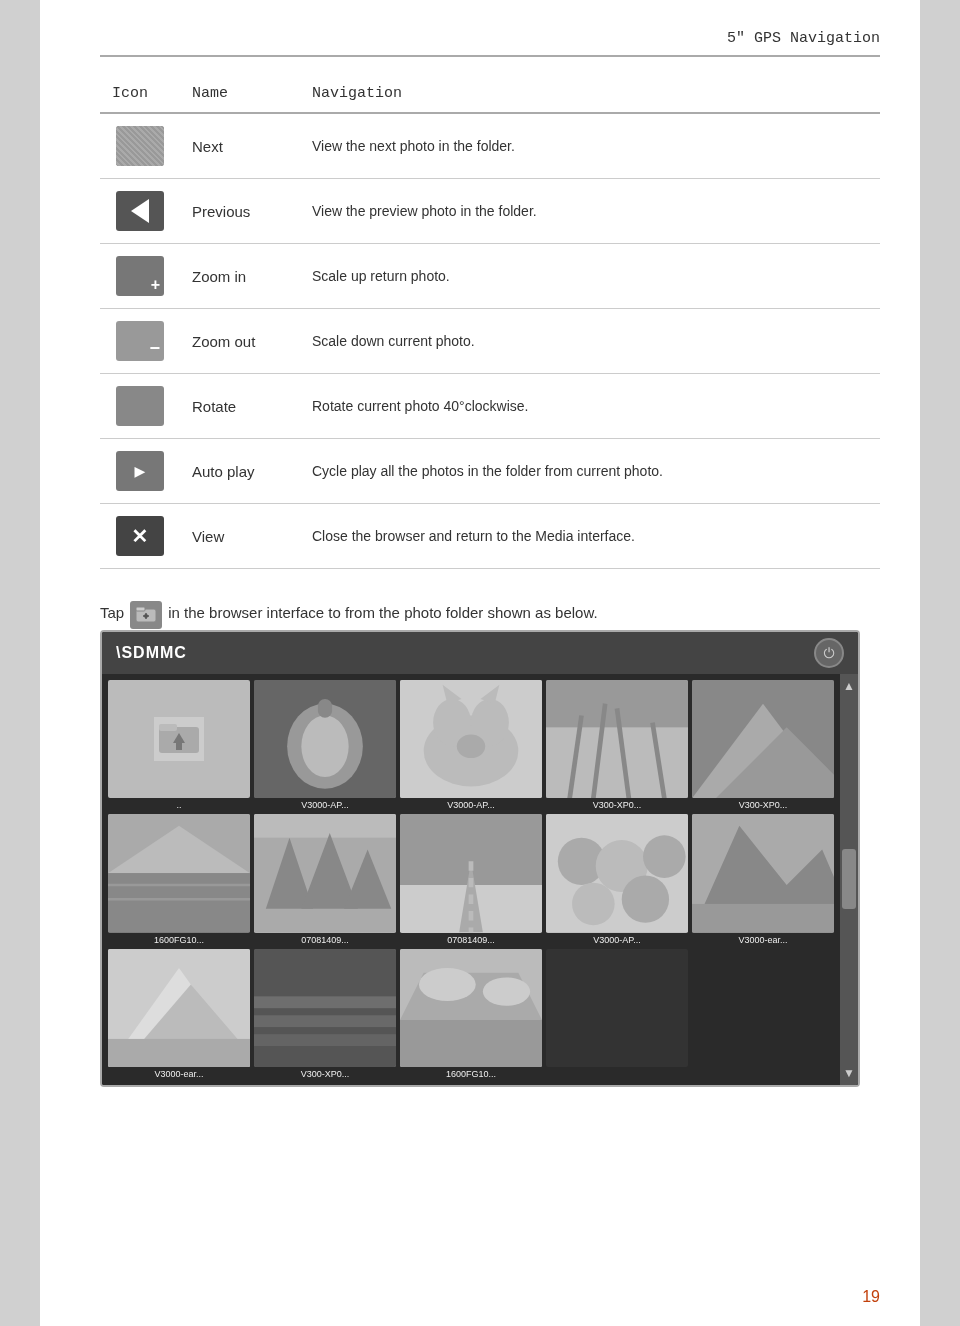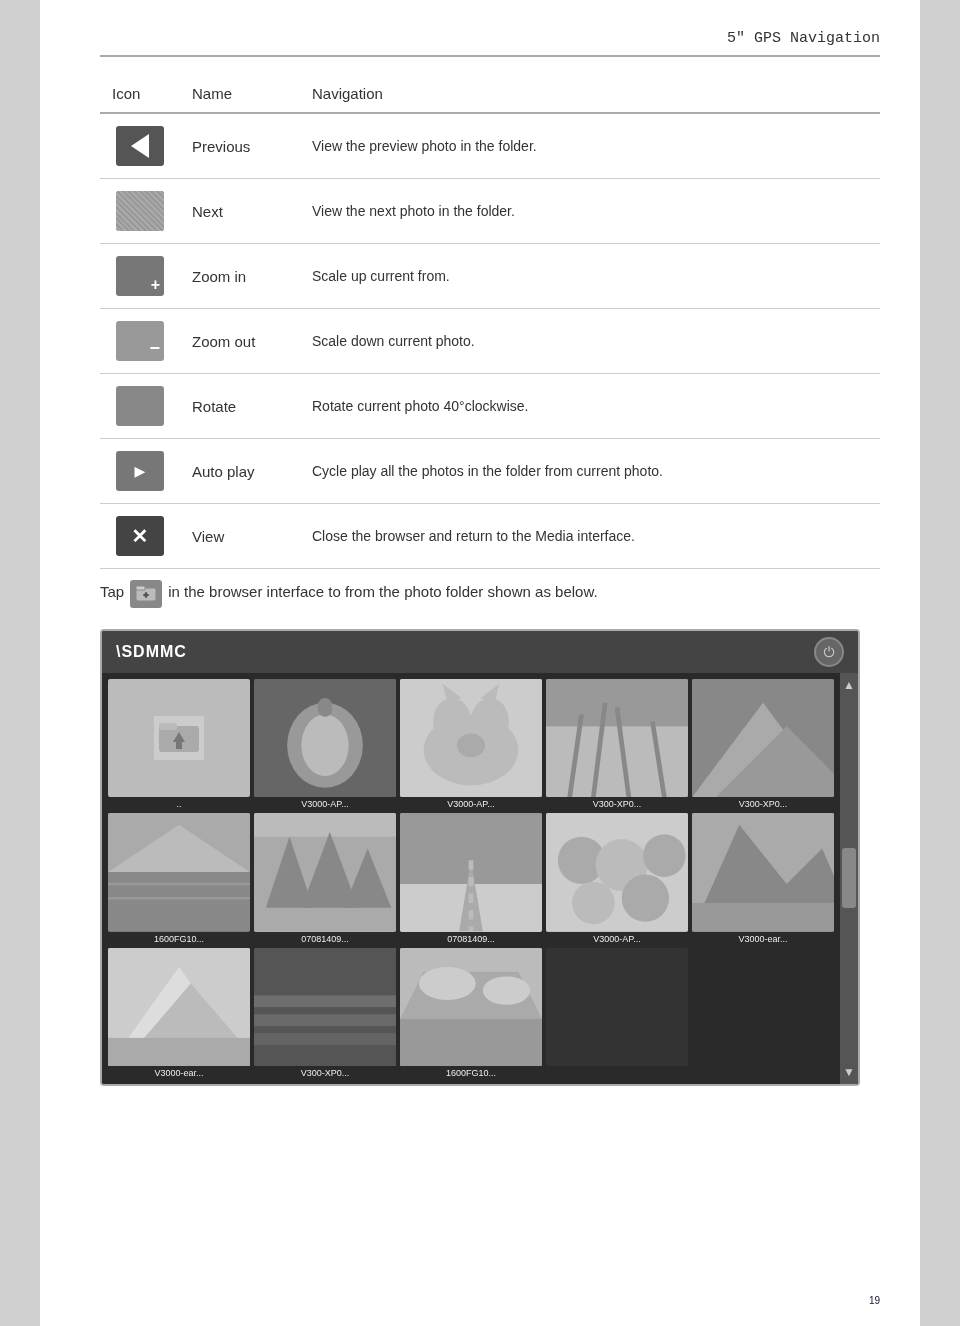--- a/index.html
+++ b/index.html
@@ -34,20 +34,21 @@
       width: 100%;
       border-collapse: collapse;
     }
     thead tr th {
       text-align: left;
       font-weight: normal;
       font-size: 15px;
       color: #333;
       padding: 8px 12px 10px 12px;
       border-bottom: 2px solid #aaa;
+      font-family: Liberation Mono, monospace;
     }
     thead tr th:first-child {
       width: 80px;
     }
     thead tr th:nth-child(2) {
       width: 120px;
     }
     tbody tr {
       border-bottom: 1px solid #ccc;
     }
@@ -168,21 +169,21 @@
       background: #444;
       border-radius: 3px;
       display: flex;
       align-items: center;
       justify-content: center;
       color: #fff;
       font-size: 20px;
       font-weight: bold;
     }
     .tap-section {
-      margin-top: 12px;
+      margin-top: 33px;
       display: flex;
       align-items: flex-start;
       flex-wrap: wrap;
       font-size: 15px;
       color: #333;
       line-height: 1.5;
       gap: 0;
     }
     .tap-word {
       margin-right: 6px;
@@ -194,21 +195,20 @@
       width: 32px;
       height: 28px;
       background: #888;
       border-radius: 3px;
       margin-right: 6px;
       vertical-align: middle;
       position: relative;
       top: -1px;
     }
     .screenshot-box {
-      margin-top: 20px;
       border: 2px solid #aaa;
       border-radius: 4px;
       width: 760px;
       background: #1a1a1a;
       overflow: hidden;
     }
     .screenshot-header {
       background: #444;
       display: flex;
       justify-content: space-between;
@@ -330,73 +330,73 @@
       width: 14px;
       height: 60px;
       background: #888;
       border-radius: 3px;
       margin: 4px 0;
     }
     .page-num {
       position: absolute;
       bottom: 20px;
       right: 40px;
-      font-size: 10px;
-      color: #0f172a;
+      font-size: 16px;
+      color: #c2410c;
     }
   </style>
 </head>
 <body>
 
 <div class="page">
   <div class="header">
     <span>5" GPS Navigation</span>
   </div>
 
   <div class="table-section">
     <table>
       <thead>
         <tr>
           <th>Icon</th>
           <th>Name</th>
           <th>Navigation</th>
         </tr>
       </thead>
       <tbody>
+
+        <tr>
+          <td>
+            <div class="icon-cell">
+              <div class="icon-next-img"></div>
+            </div>
+          </td>
+          <td>Next</td>
+          <td>View the next photo in the folder.</td>
+        </tr>
 
         <tr>
           <td>
             <div class="icon-cell">
               <div class="icon-box">
                 <div class="icon-prev"></div>
               </div>
             </div>
           </td>
           <td>Previous</td>
           <td>View the preview photo in the folder.</td>
         </tr>
 
         <tr>
           <td>
             <div class="icon-cell">
-              <div class="icon-next-img"></div>
-            </div>
-          </td>
-          <td>Next</td>
-          <td>View the next photo in the folder.</td>
-        </tr>
-
-        <tr>
-          <td>
-            <div class="icon-cell">
               <div class="icon-zoom-in"></div>
             </div>
           </td>
           <td>Zoom in</td>
-          <td>Scale up current from.</td>
+          <td>Scale up return photo.</td>
         </tr>
 
         <tr>
           <td>
             <div class="icon-cell">
               <div class="icon-zoom-out"></div>
             </div>
           </td>
           <td>Zoom out</td>
           <td>Scale down current photo.</td>

